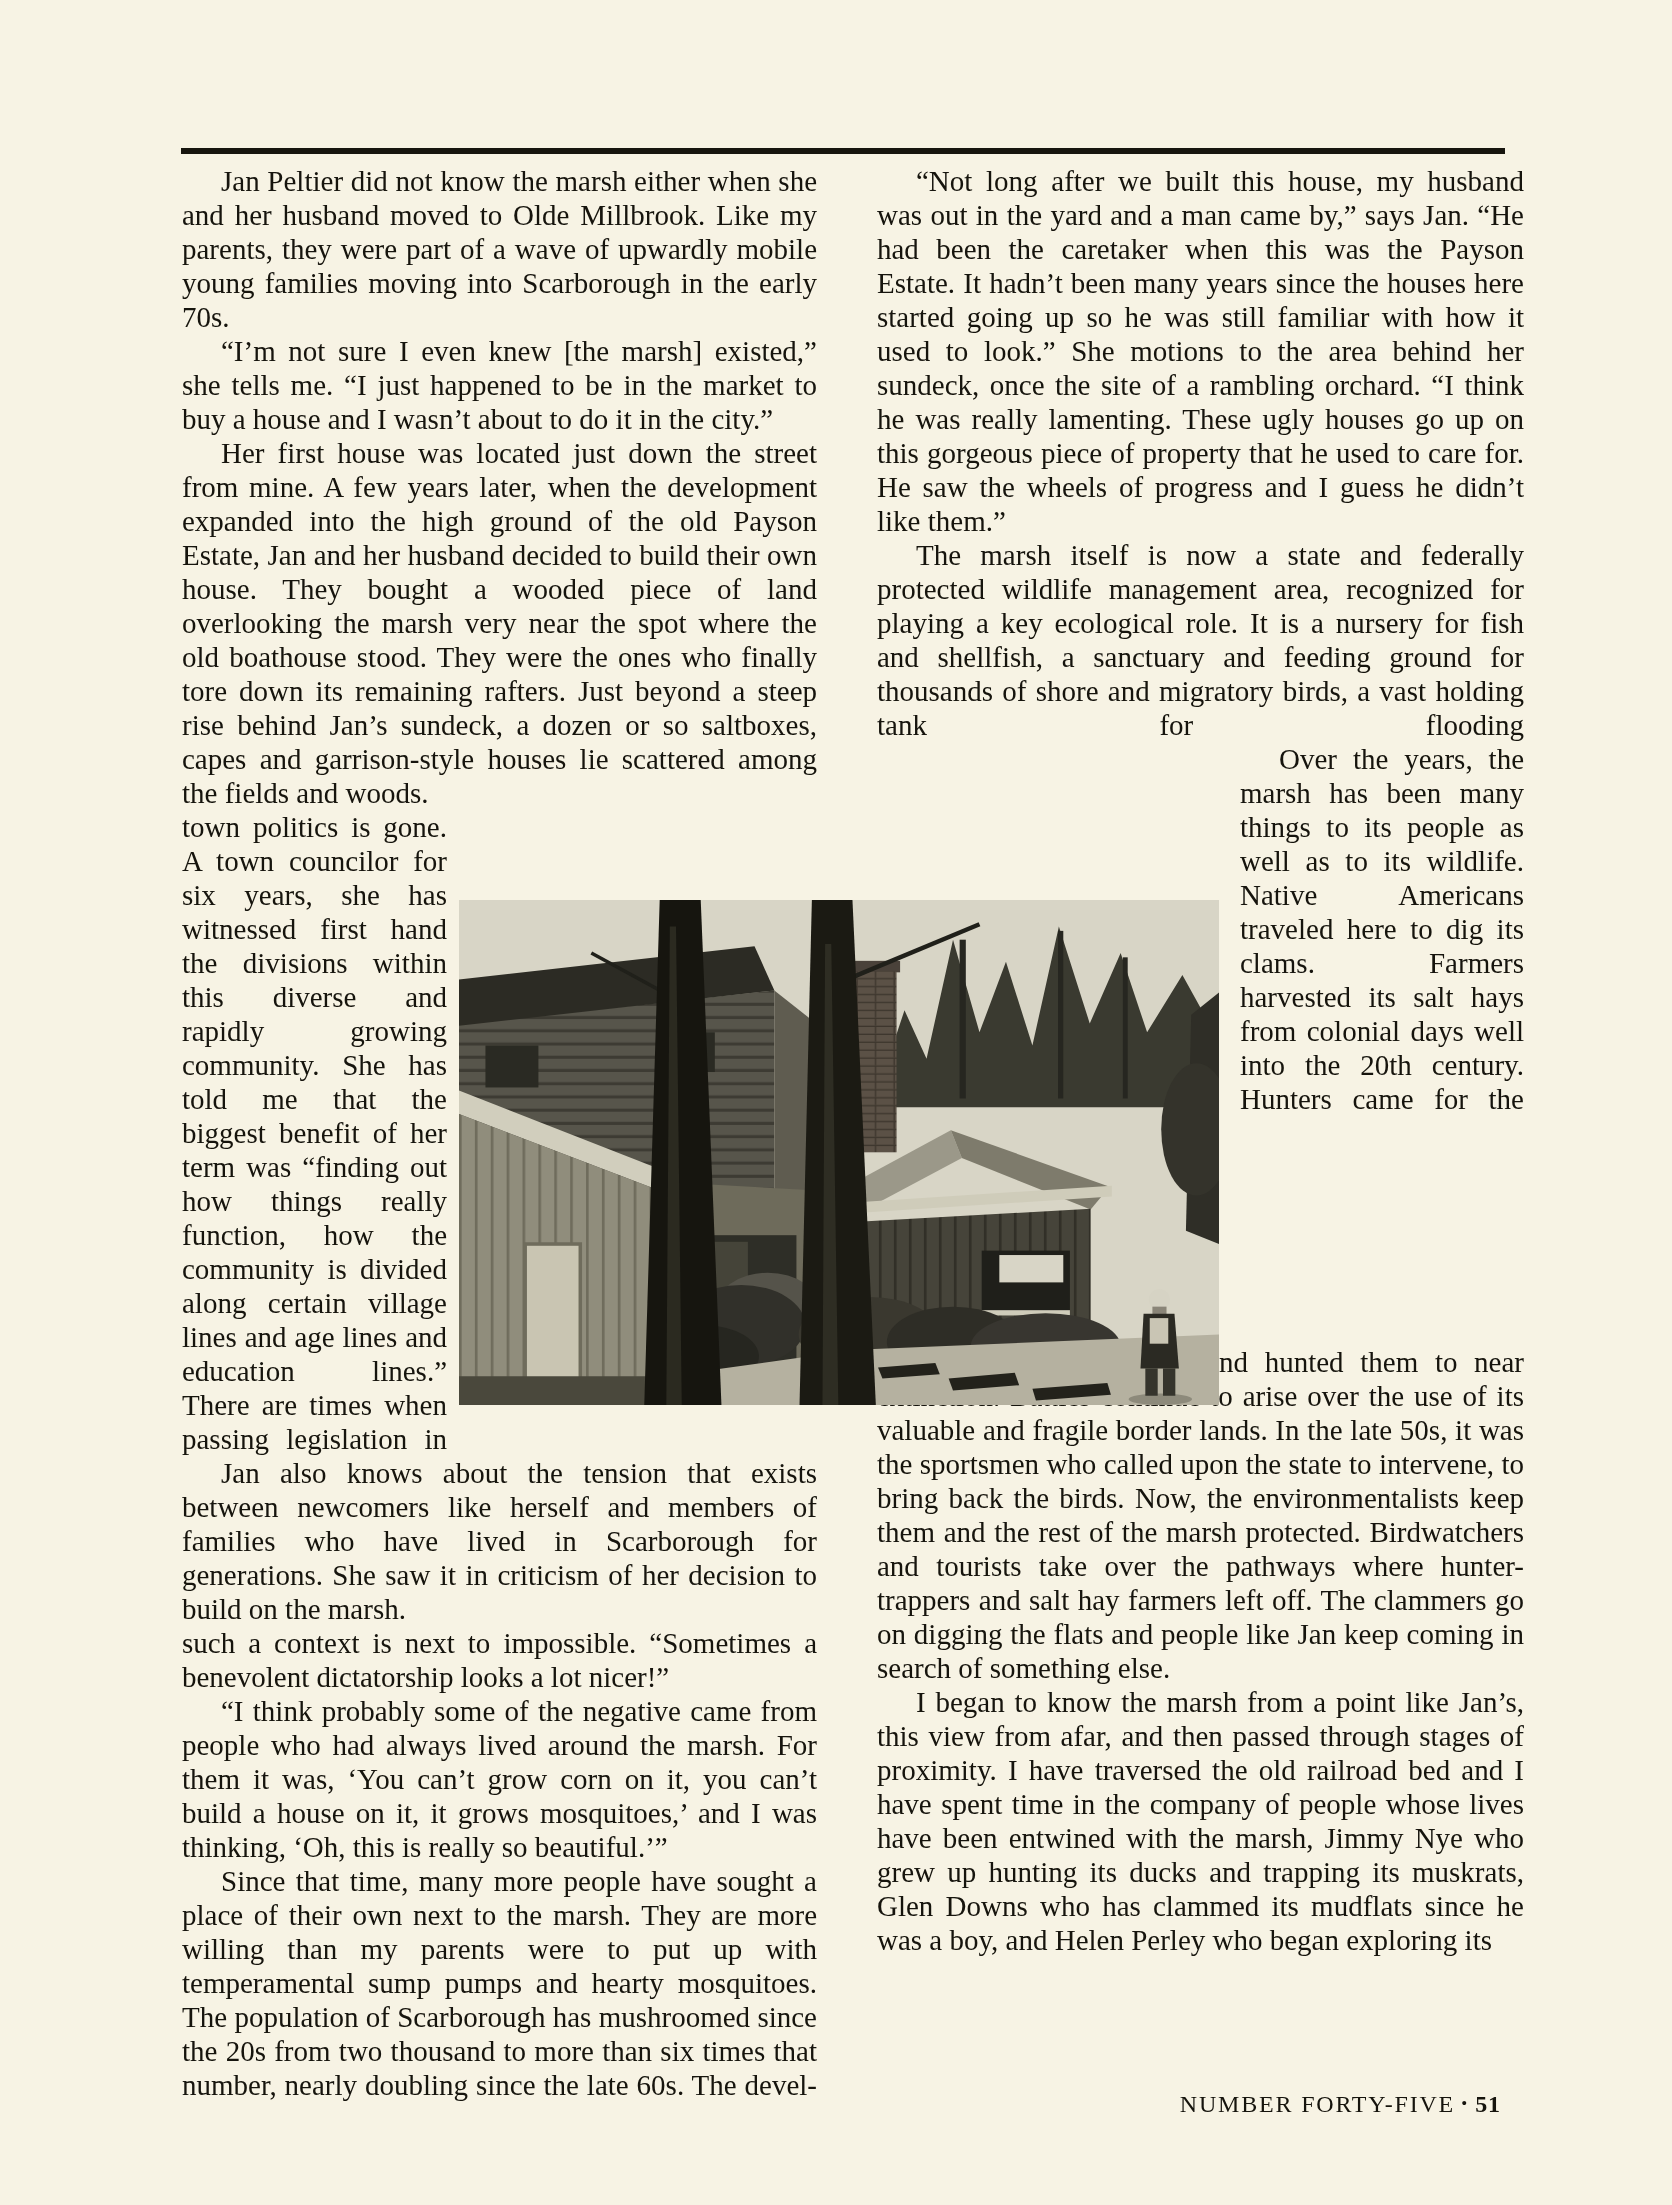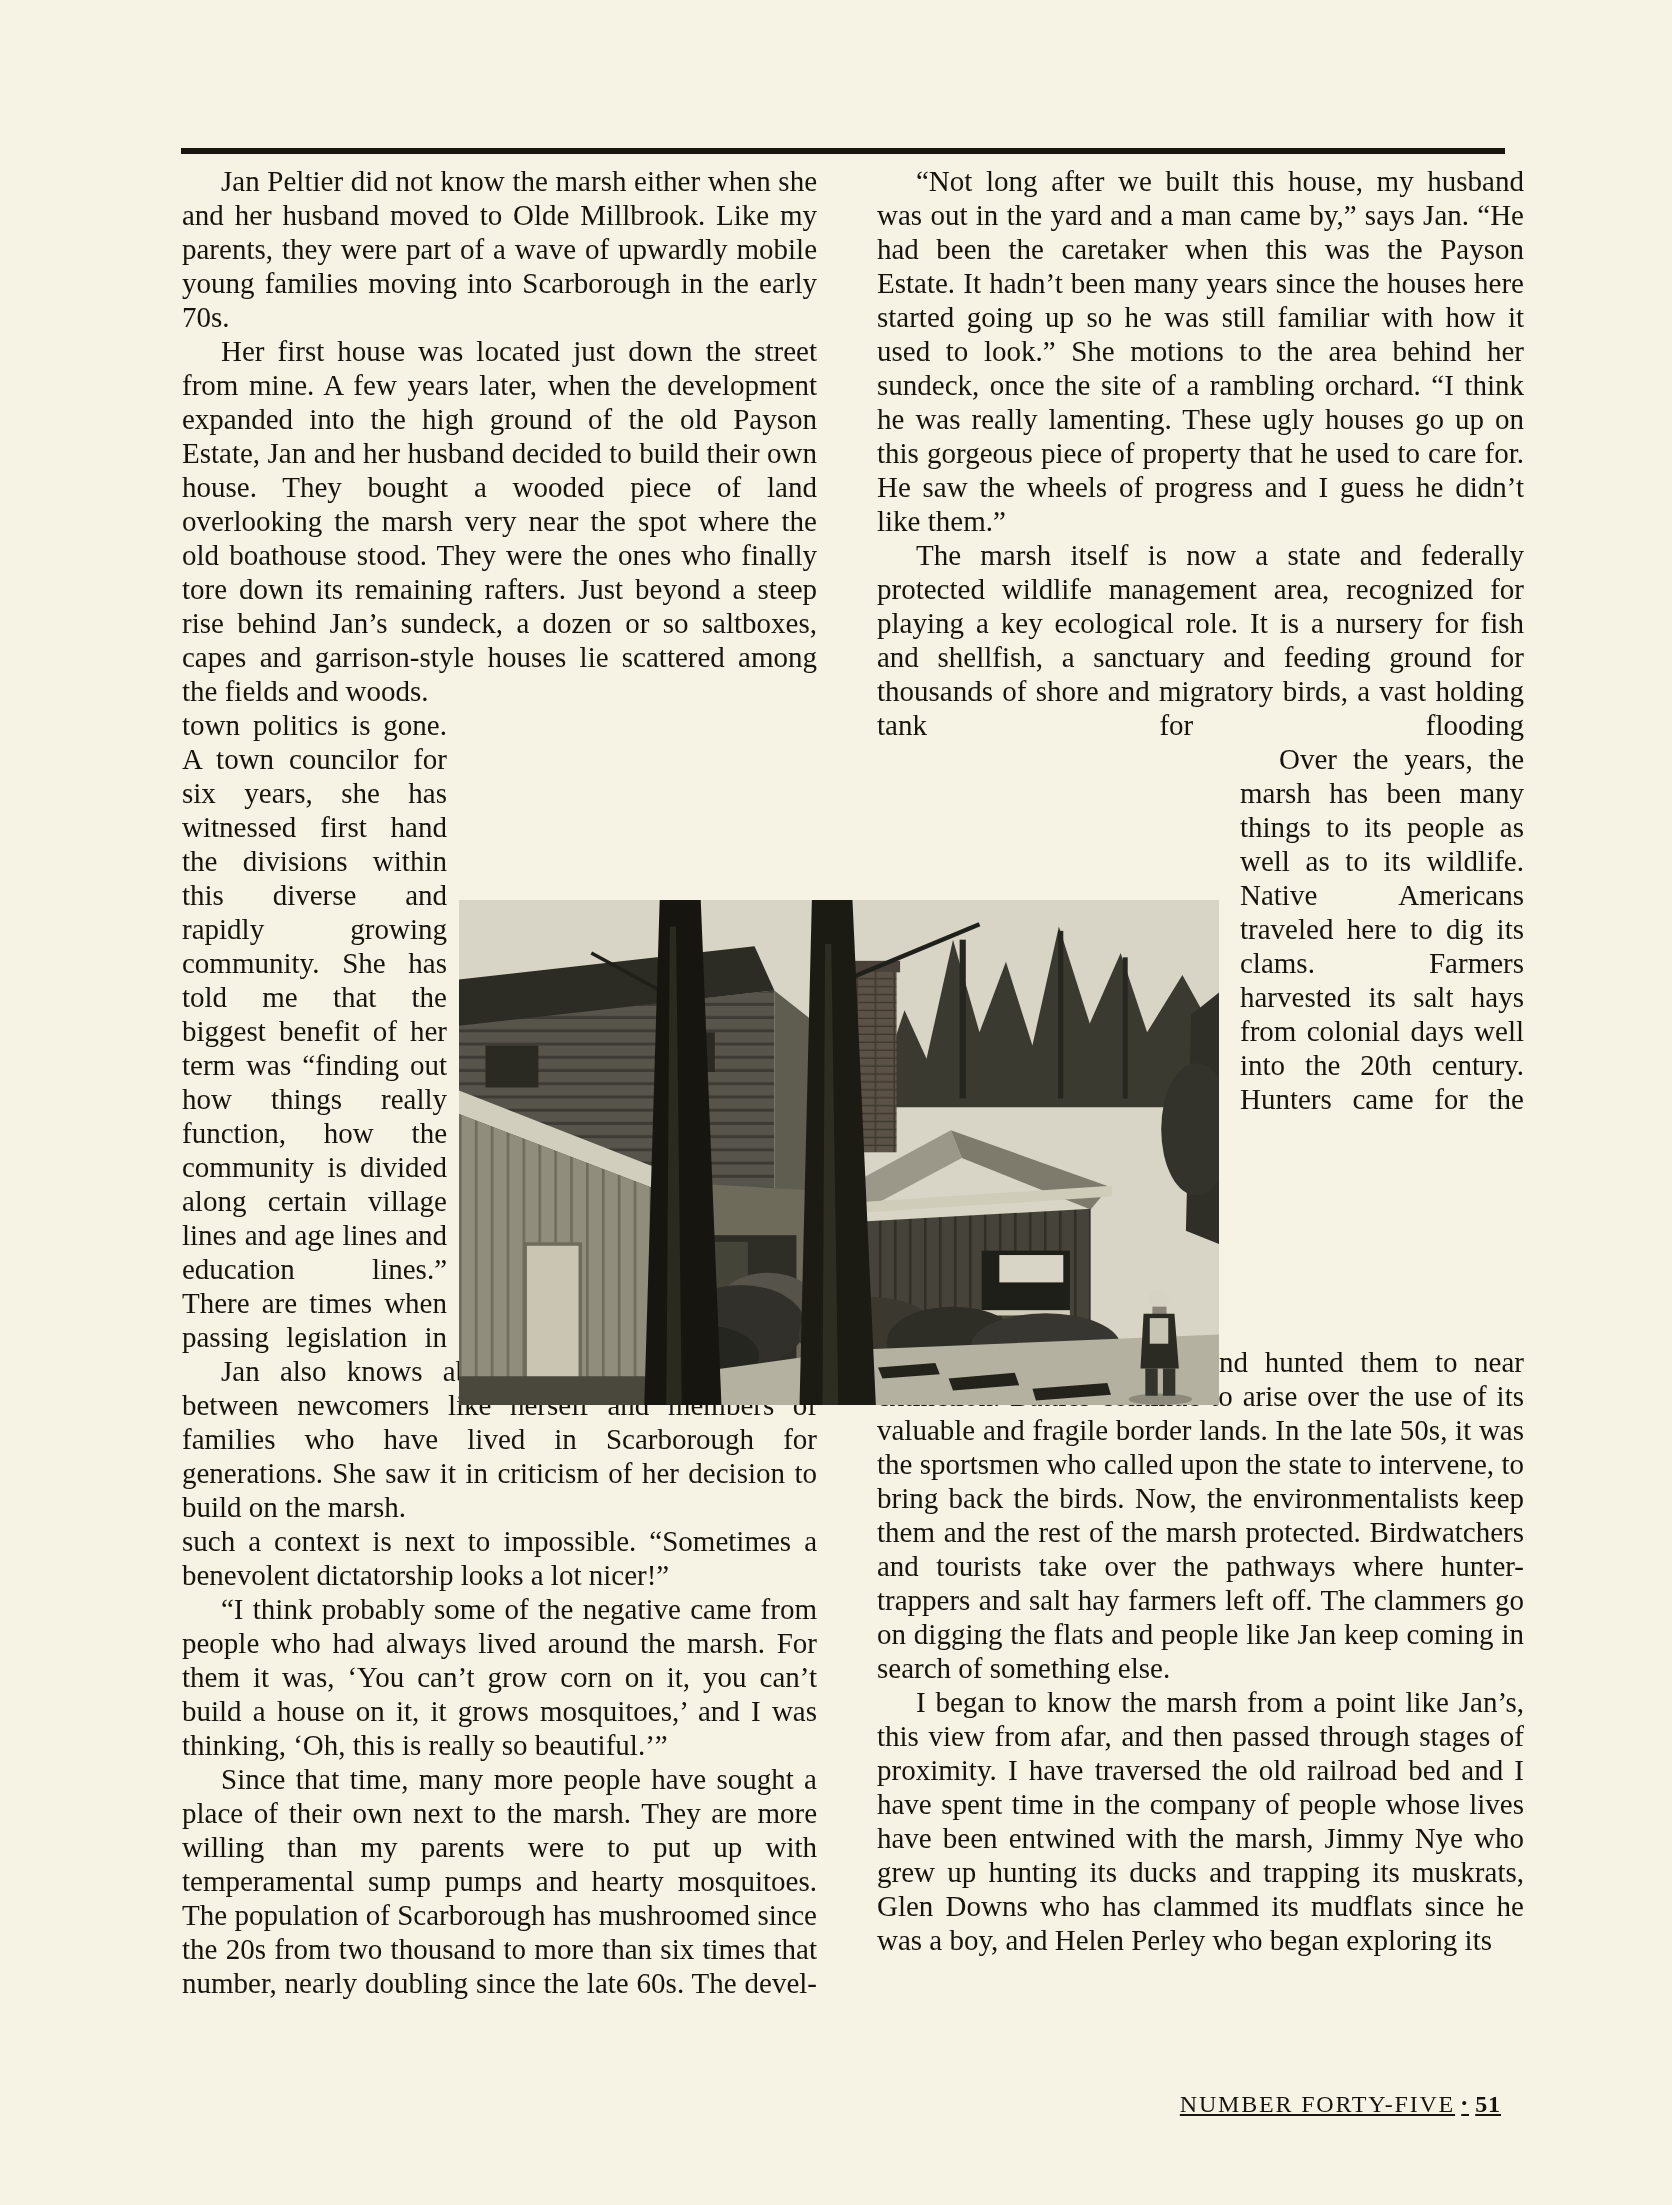--- a/index.html
+++ b/index.html
@@ -27,34 +27,35 @@
   .cont{text-align-last:justify;}
   .narrow-left{width:265px;min-height:603px;}
   .narrow-right{width:284px;min-height:603px;margin-left:auto;}
   .photo{
     position:absolute;left:459px;top:900px;width:760px;height:505px;
     margin:0;padding:0;
   }
   .photo svg{display:block;width:100%;height:100%;}
   .footer{
     position:absolute;left:877px;top:2091px;width:624px;
-    text-align:right;font-size:24px;letter-spacing:1.8px;white-space:nowrap;text-decoration:underline;
+    text-align:right;font-size:24px;letter-spacing:1.8px;white-space:nowrap;
   }
   .footer .sep{font-size:17px;padding:0 6.2px;position:relative;top:-3.5px;}
   .footer .pnum{font-weight:bold;letter-spacing:0.9px;}
 </style>
 </head>
 <body>
 
 <div class="page">
 
   <div class="top-rule"></div>
 
   <div class="col col-left">
     <p class="para indent">Jan Peltier did not know the marsh either when she and her husband moved to Olde Millbrook. Like my parents, they were part of a wave of upwardly mobile young families moving into Scarborough in the early 70s.</p>
+    <p class="para indent">“I’m not sure I even knew [the marsh] existed,” she tells me. “I just happened to be in the market to buy a house and I wasn’t about to do it in the city.”</p>
     <p class="para indent">Her first house was located just down the street from mine. A few years later, when the development expanded into the high ground of the old Payson Estate, Jan and her husband decided to build their own house. They bought a wooded piece of land overlooking the marsh very near the spot where the old boathouse stood. They were the ones who finally tore down its remaining rafters. Just beyond a steep rise behind Jan’s sundeck, a dozen or so saltboxes, capes and garrison-style houses lie scattered among the fields and woods.</p>
     <div class="narrow-left">
       <p class="para cont">town politics is gone. A town councilor for six years, she has witnessed first hand the divisions within this diverse and rapidly growing community. She has told me that the biggest benefit of her term was “finding out how things really function, how the community is divided along certain village lines and age lines and education lines.” There are times when passing legislation in</p>
     </div>
     <p class="para indent">Jan also knows about the tension that exists between newcomers like herself and members of families who have lived in Scarborough for generations. She saw it in criticism of her decision to build on the marsh.</p>
     <p class="para">such a context is next to impossible. “Sometimes a benevolent dictatorship looks a lot nicer!”</p>
     <p class="para indent">“I think probably some of the negative came from people who had always lived around the marsh. For them it was, ‘You can’t grow corn on it, you can’t build a house on it, it grows mosquitoes,’ and I was thinking, ‘Oh, this is really so beautiful.’”</p>
     <p class="para indent cont">Since that time, many more people have sought a place of their own next to the marsh. They are more willing than my parents were to put up with temperamental sump pumps and hearty mosquitoes. The population of Scarborough has mushroomed since the 20s from two thousand to more than six times that number, nearly doubling since the late 60s. The devel-</p>
   </div>
 

